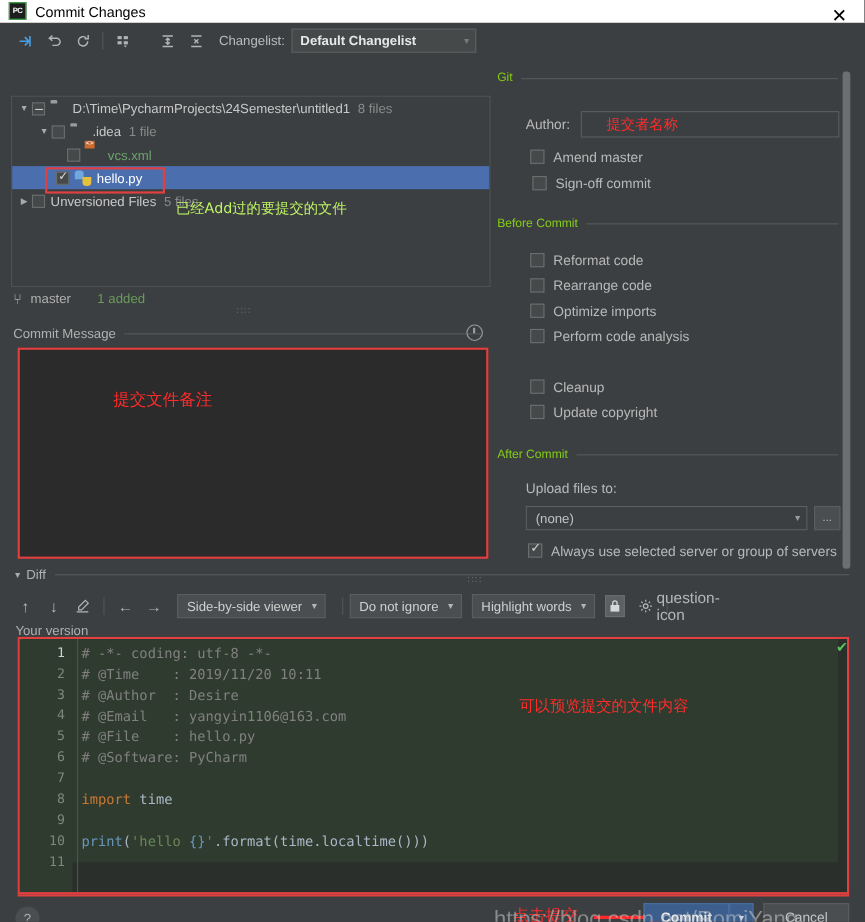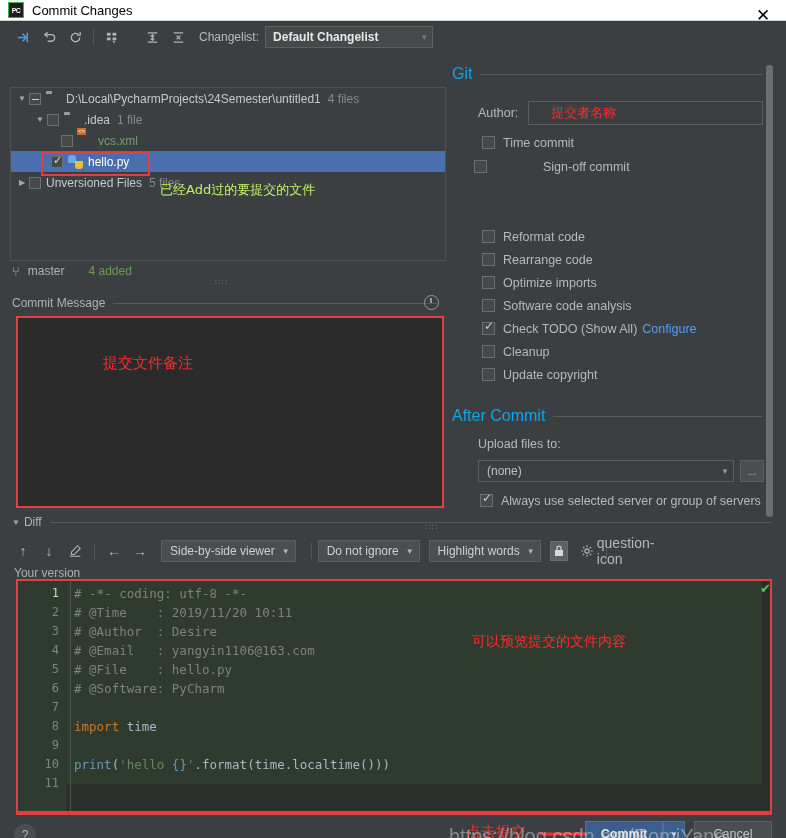--- a/index.html
+++ b/index.html
@@ -142,21 +142,21 @@
   }
   .commit-msg-anno {
     position:absolute; left:103px; top:333px;
     color:#ff2b2b; font-size:15px; white-space:nowrap;
   }
 
   
   .rightpanel {
     position:absolute; left:452px; top:40px; width:334px; height:455px; overflow:hidden;
   }
-  .grp-title { font-size:16px; color:#0ea5e9; }
+  .grp-title { font-size:11px; color:#84cc16; }
   .row-check { display:flex; align-items:center; height:23px; }
   .cbx {
     width:13px; height:13px; background:#45494a; border:1px solid #6b6f70;
     margin-right:8px; flex:0 0 13px; position:relative;
   }
   .cbx.on::after { content:"✓"; position:absolute; left:1px; top:-4px; font-size:12px; color:#cfcfcf; }
   .lbl { color:#b8b8b8; font-size:12.5px; }
   .link { color:#589df6; font-size:12.5px; margin-left:5px; }
   .author-row { display:flex; align-items:center; height:24px; }
   .author-lbl { color:#b8b8b8; font-size:12.5px; margin-right:10px; }
@@ -327,22 +327,22 @@
       <span class="arrow">▼</span>
     </div>
   </div>
 
   <div class="tree">
 
     <div class="tree-row">
       <span class="twisty">▼</span>
       <span class="chk dash"></span>
       <span class="ic"><span class="ic-folder"></span></span>
-      <span class="tree-name">D:\Local\PycharmProjects\24Semester\untitled1</span>
-      <span class="tree-count">4 files</span>
+      <span class="tree-name">D:\Time\PycharmProjects\24Semester\untitled1</span>
+      <span class="tree-count">8 files</span>
     </div>
 
     <div class="tree-row" style="padding-left:22px;">
       <span class="twisty">▼</span>
       <span class="chk"></span>
       <span class="ic"><span class="ic-folder"></span></span>
       <span class="tree-name">.idea</span>
       <span class="tree-count">1 file</span>
     </div>
 
@@ -368,21 +368,21 @@
       <span class="tree-count">5 files</span>
     </div>
   </div>
 
   <div class="anno-box" style="left:41px; top:131px; width:109px; height:24px;"></div>
   <div class="anno-text" style="left:160px; top:136px;">已经Add过的要提交的文件</div>
 
   <div class="branchbar">
     <span class="branch-icon">⑂</span>
     <span class="branch-name">master</span>
-    <span class="branch-added">4 added</span>
+    <span class="branch-added">1 added</span>
   </div>
   <div class="splitdots">∷∷</div>
 
   <div class="sect-header" style="left:12px; top:275px; width:425px;">
     <span>Commit Message</span>
     <span class="sect-line" style="flex:1;"></span>
   </div>
   <div class="clock-ic" style="left:424px; top:274px; right:auto;"></div>
 
   <div class="commit-msg"></div>
@@ -395,48 +395,47 @@
       <span class="sect-line" style="flex:1;"></span>
     </div>
 
     <div class="author-row" style="position:absolute; left:26px; top:40px; width:285px;">
       <span class="author-lbl">Author:</span>
       <span class="author-input">提交者名称</span>
     </div>
 
     <div class="row-check" style="position:absolute; left:30px; top:70px;">
       <span class="cbx"></span>
-      <span class="lbl">Time commit</span>
-    </div>
-    <div class="row-check" style="position:absolute; left:22px; top:94px;gap:48px;">
+      <span class="lbl">Amend master</span>
+    </div>
+    <div class="row-check" style="position:absolute; left:32px; top:94px;">
       <span class="cbx"></span>
       <span class="lbl">Sign-off commit</span>
     </div>
 
+    <div class="sect-header" style="left:0; top:136px; width:310px;">
+      <span class="grp-title">Before Commit</span>
+      <span class="sect-line" style="flex:1;"></span>
+    </div>
 
     <div class="row-check" style="position:absolute; left:30px; top:164px;">
       <span class="cbx"></span>
       <span class="lbl">Reformat code</span>
     </div>
     <div class="row-check" style="position:absolute; left:30px; top:187px;">
       <span class="cbx"></span>
       <span class="lbl">Rearrange code</span>
     </div>
     <div class="row-check" style="position:absolute; left:30px; top:210px;">
       <span class="cbx"></span>
       <span class="lbl">Optimize imports</span>
     </div>
     <div class="row-check" style="position:absolute; left:30px; top:233px;">
       <span class="cbx"></span>
-      <span class="lbl">Software code analysis</span>
-    </div>
-    <div class="row-check" style="position:absolute; left:30px; top:256px;">
-      <span class="cbx on"></span>
-      <span class="lbl">Check TODO (Show All)</span>
-      <span class="link">Configure</span>
+      <span class="lbl">Perform code analysis</span>
     </div>
     <div class="row-check" style="position:absolute; left:30px; top:279px;">
       <span class="cbx"></span>
       <span class="lbl">Cleanup</span>
     </div>
     <div class="row-check" style="position:absolute; left:30px; top:302px;">
       <span class="cbx"></span>
       <span class="lbl">Update copyright</span>
     </div>
 

